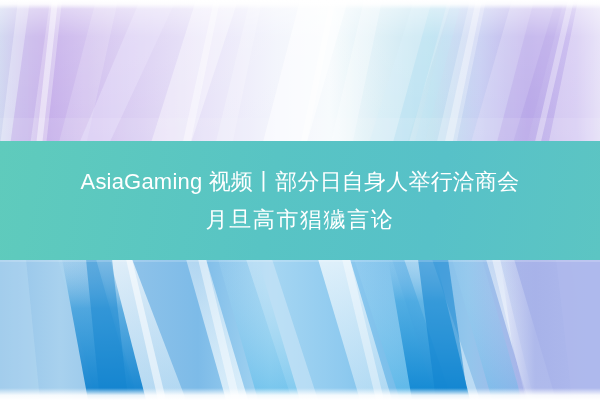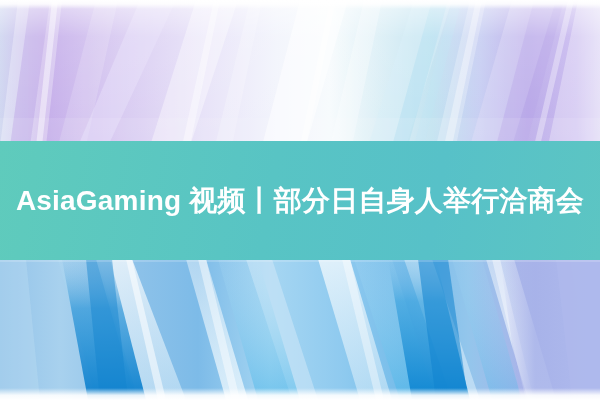--- a/index.html
+++ b/index.html
@@ -33,26 +33,26 @@
     display: flex;
     flex-direction: column;
     align-items: center;
     justify-content: center;
     box-sizing: border-box;
     padding: 0 6px;
     background: linear-gradient(100deg, #5fcbbc 0%, #58c4c4 45%, #57c1c8 72%, #5cc5c3 100%);
   }
   .headline {
     color: #ffffff;
-    font-size: 28px;
+    font-size: 22px;
     line-height: 38px;
     letter-spacing: 0.3px;
     white-space: nowrap;
     text-align: left;
-    font-weight: 700;
+    font-weight: 400;
   }
   #line1 { letter-spacing: 0.2px; }
   #line2 { letter-spacing: 1.6px; }
   
   .cap {
     position: absolute;
     left: 0;
     width: 600px;
     pointer-events: none;
   }
@@ -201,18 +201,19 @@
 
       <polygon points="500,259 600,259 600,400 520,400" fill="url(#periRight)"></polygon>
       <polygon points="556,259 600,259 600,400 572,400" fill="#aeb9ec" opacity="0.85"></polygon>
     </g>
 
     <rect x="0" y="259" width="600" height="3" fill="#ffffff" opacity="0.18"></rect>
   </svg>
 
   <div id="band">
     <div class="headline" id="line1">AsiaGaming 视频丨部分日自身人举行洽商会</div>
+    <div class="headline" id="line2">月旦高市猖獩言论</div>
   </div>
 
   <div class="cap" id="cap-top"></div>
   <div class="cap" id="cap-bottom"></div>
 
 </div>
 
 </body></html>

